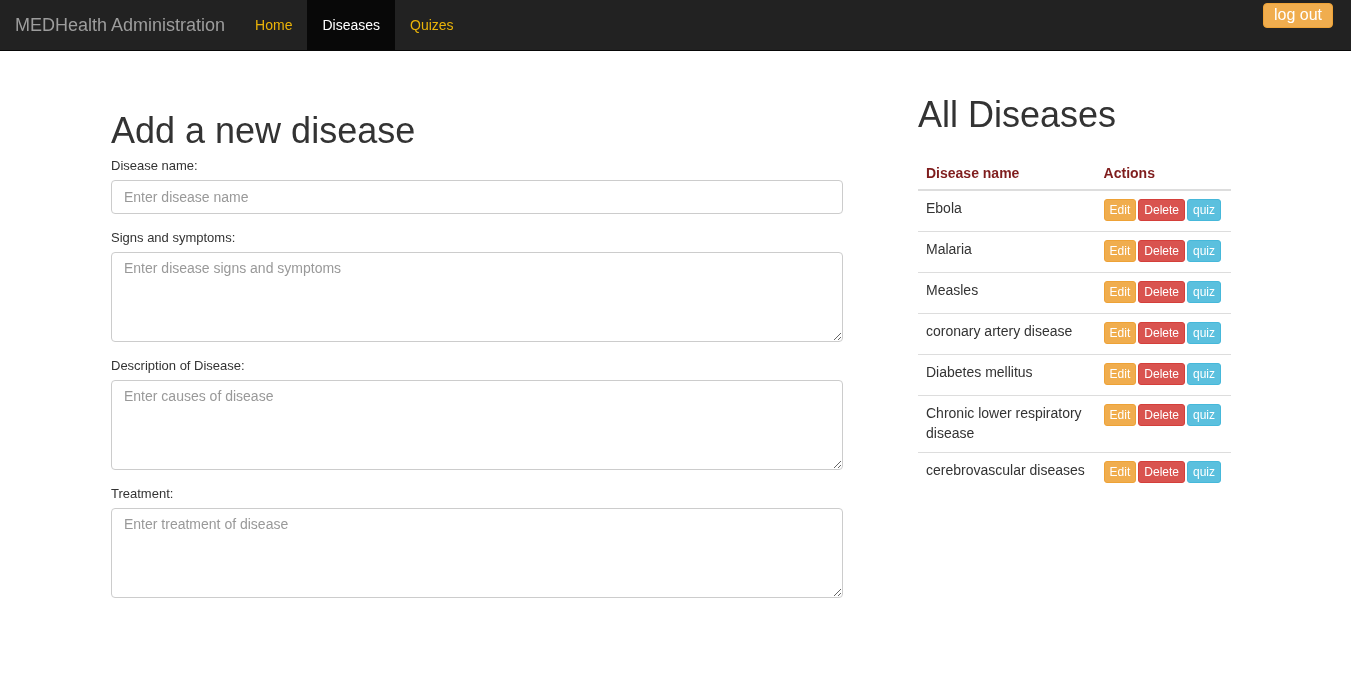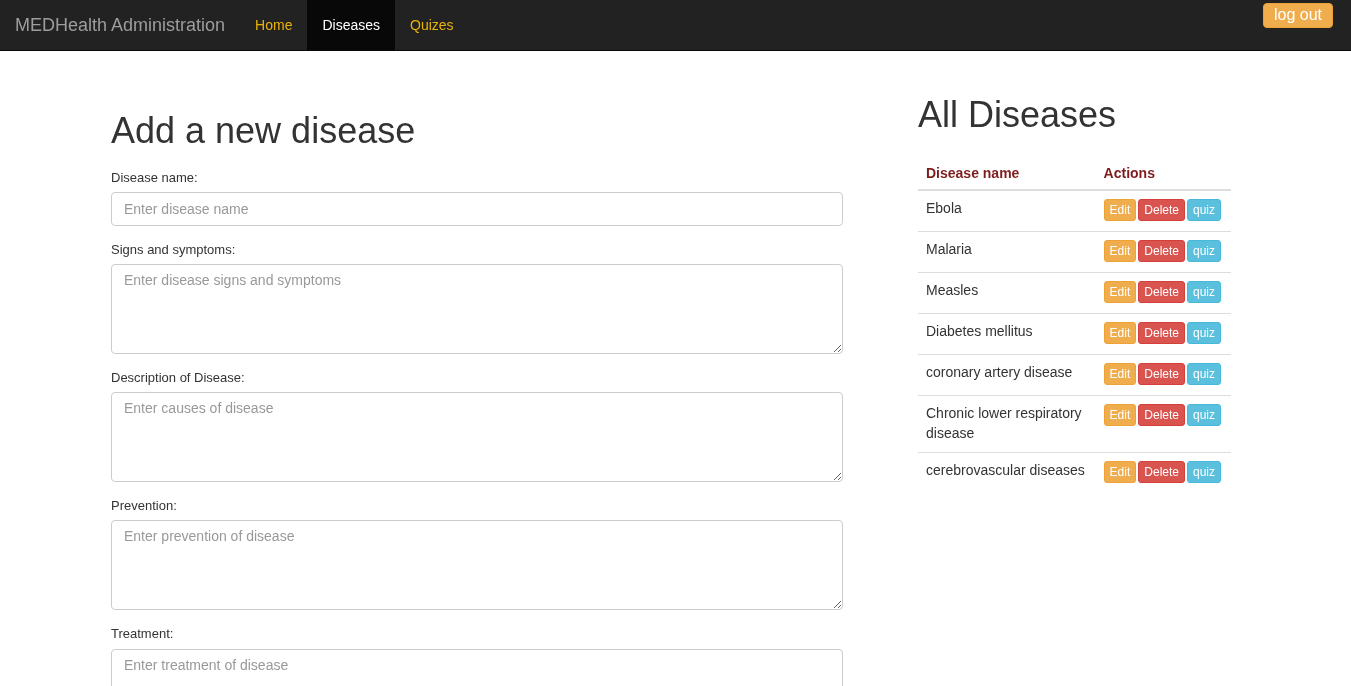--- a/index.html
+++ b/index.html
@@ -94,21 +94,21 @@
   h1.page-heading {
     font-size: 36px;
     font-weight: normal;
     line-height: 1.1;
     margin: 60px 0 0 0;
     color: #333333;
   }
   .form-group {
     margin-top: 15px;
   }
-  .form-group.first { margin-top: 18px; }
+  .form-group.first { margin-top: 6px; }
   .ctrl-label {
     display: block;
     font-size: 13px;
     line-height: 1.4;
     color: #333333;
     margin-bottom: 5px;
     font-weight: normal;
   }
   .form-control {
     display: block;
@@ -220,24 +220,20 @@
         </div>
         <div class="form-group">
           <label class="ctrl-label">Signs and symptoms:</label>
           <textarea class="form-control" placeholder="Enter disease signs and symptoms" style=""></textarea>
         </div>
         <div class="form-group">
           <label class="ctrl-label">Description of Disease:</label>
           <textarea class="form-control" placeholder="Enter causes of disease" style=""></textarea>
         </div>
         <div class="form-group">
-          <label class="ctrl-label">Prevention:</label>
-          <textarea class="form-control" placeholder="Enter prevention of disease" style=""></textarea>
-        </div>
-        <div class="form-group">
           <label class="ctrl-label">Treatment:</label>
           <textarea class="form-control" placeholder="Enter treatment of disease" style=""></textarea>
         </div>
       </div>
   </div>
 
   <div class="table-col">
     <h1 class="table-heading">All Diseases</h1>
     <table class="disease-table">
       <thead>
@@ -259,27 +255,27 @@
               <div class="btn-row"><button class="btn btn-edit">Edit</button><button class="btn btn-delete">Delete</button><button class="btn btn-quiz">quiz</button></div>
             </td>
           </tr>
           <tr>
             <td class="col-name">Measles</td>
             <td class="col-actions">
               <div class="btn-row"><button class="btn btn-edit">Edit</button><button class="btn btn-delete">Delete</button><button class="btn btn-quiz">quiz</button></div>
             </td>
           </tr>
           <tr>
+            <td class="col-name">coronary artery disease</td>
+            <td class="col-actions">
+              <div class="btn-row"><button class="btn btn-edit">Edit</button><button class="btn btn-delete">Delete</button><button class="btn btn-quiz">quiz</button></div>
+            </td>
+          </tr>
+          <tr>
             <td class="col-name">Diabetes mellitus</td>
-            <td class="col-actions">
-              <div class="btn-row"><button class="btn btn-edit">Edit</button><button class="btn btn-delete">Delete</button><button class="btn btn-quiz">quiz</button></div>
-            </td>
-          </tr>
-          <tr>
-            <td class="col-name">coronary artery disease</td>
             <td class="col-actions">
               <div class="btn-row"><button class="btn btn-edit">Edit</button><button class="btn btn-delete">Delete</button><button class="btn btn-quiz">quiz</button></div>
             </td>
           </tr>
           <tr>
             <td class="col-name">Chronic lower respiratory disease</td>
             <td class="col-actions">
               <div class="btn-row"><button class="btn btn-edit">Edit</button><button class="btn btn-delete">Delete</button><button class="btn btn-quiz">quiz</button></div>
             </td>
           </tr>

